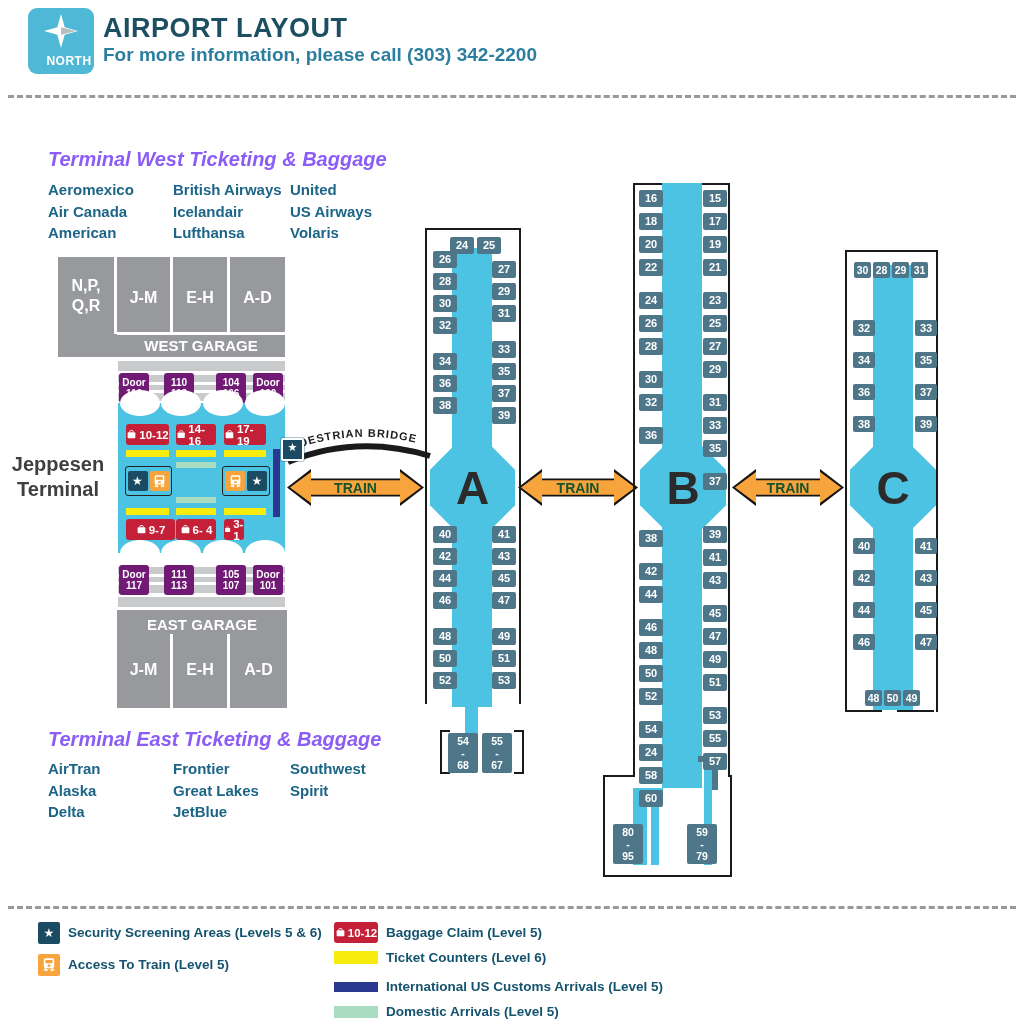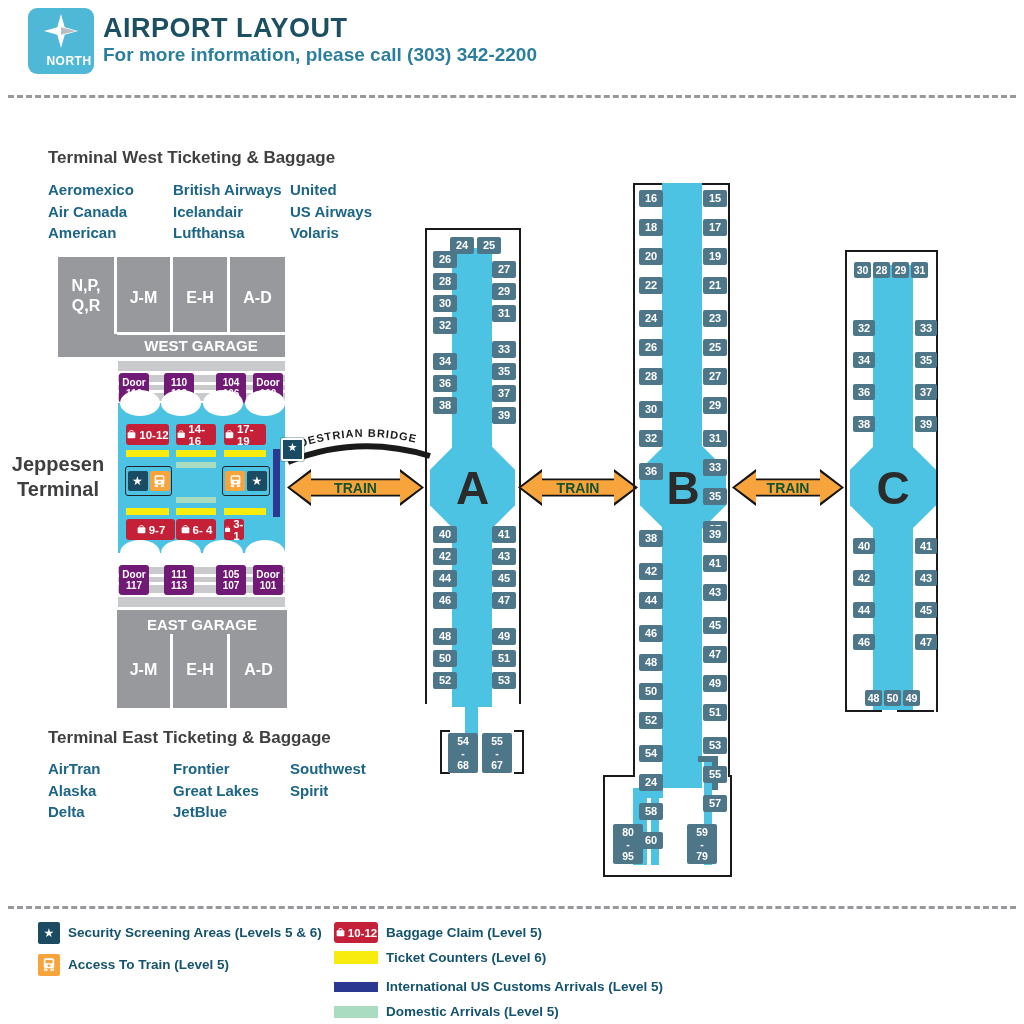--- a/index.html
+++ b/index.html
@@ -10,21 +10,21 @@
   
   .compass{background:#4EB8D6;border-radius:9px;}
   .compass-star{background:#fff;clip-path:polygon(50% 0%,61% 39%,100% 50%,61% 61%,50% 100%,39% 61%,0% 50%,39% 39%);}
   .compass-needle{background:#B9BDC0;clip-path:polygon(0 12%,100% 50%,0 88%);}
   .compass-label{color:#fff;font-weight:800;font-size:12px;text-align:center;letter-spacing:.5px;margin-left:16px;}
   .title{color:#1D4F63;font-weight:800;font-size:27px;letter-spacing:.5px;}
   .subtitle{color:#2C7E9E;font-weight:700;font-size:19px;}
   .dash{border-top:3px dashed #97999C;height:0;}
 
   
-  .sec-h{font-weight:800;font-size:17px;color:#404040;}
+  .sec-h{font-weight:800;font-size:20px;color:#8b5cf6;font-style:italic;}
   .aircol{display:flex;flex-direction:column;}
   .aircol div{font-weight:700;font-size:15px;line-height:21.5px;color:#1C6587;}
   .leg{font-weight:800;font-size:13.5px;line-height:16px;color:#14536E;}
 
   
   .garage{background:#97999C;}
   .ggap{background:#fff;}
   .glabel{color:#fff;font-weight:800;font-size:16px;line-height:20px;text-align:center;}
   .gtitle{color:#fff;font-weight:600;font-size:15px;text-align:center;}
 
@@ -47,21 +47,21 @@
   .tile-train{background:#F8A43C;}
   .star-chip{background:#1B4B63;border:2px solid #fff;border-radius:2px;color:#fff;font-size:11px;line-height:15px;text-align:center;box-shadow:0 0 0 1px #1b4b6355;}
 
   
   .outline{border:2px solid #1a1a1a;}
   .noBottom{border-bottom:none;}
   .seg{background:#1a1a1a;}
   .gcol{display:flex;flex-direction:column;}
   .gate-group{display:flex;flex-direction:column;gap:5px;}
   .gate-group+.gate-group{margin-top:19px;}
-  .cB .gate-group{gap:12px;}
+  .cB .gate-group{gap:6px;}
   .cB .gate-group+.gate-group{margin-top:16px;}
   .cC .gate-group{gap:16px;}
   .cC .gate-group+.gate-group{margin-top:16px;}
   .gate{width:24px;height:17px;border-radius:2px;background:#4E7689;color:#fff;font-weight:700;font-size:11px;line-height:17px;text-align:center;}
   .cC .gate{width:22px;height:16px;line-height:16px;}
   .gate.sm{width:17px;height:16px;line-height:16px;font-size:10.5px;}
   .rowchips{display:flex;gap:3px;}
   .bbox{width:30px;min-height:38px;border-radius:2px;background:#4E7689;color:#fff;font-weight:700;font-size:10.5px;line-height:12px;text-align:center;white-space:pre-line;padding-top:2px;}
   .bracketL{border:2px solid #1a1a1a;border-right:none;}
   .bracketR{border:2px solid #1a1a1a;border-left:none;}

